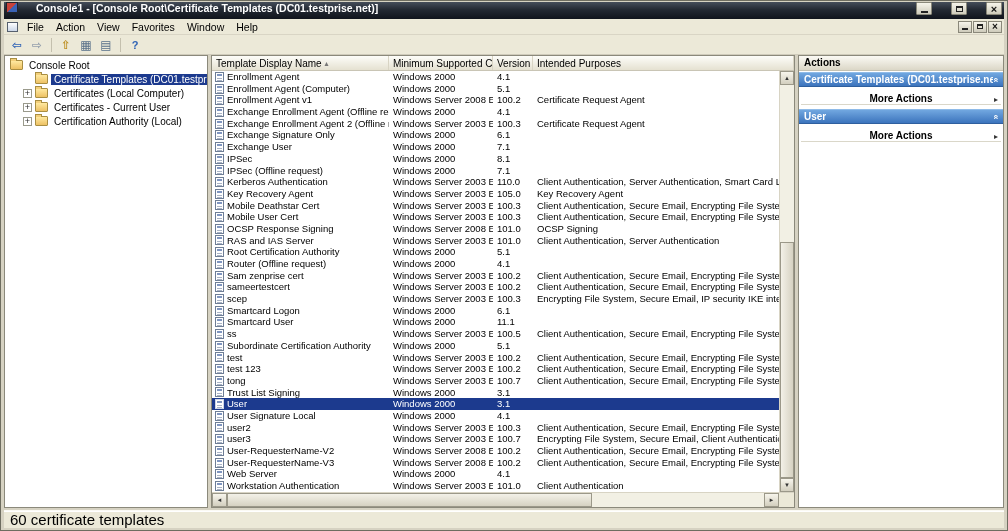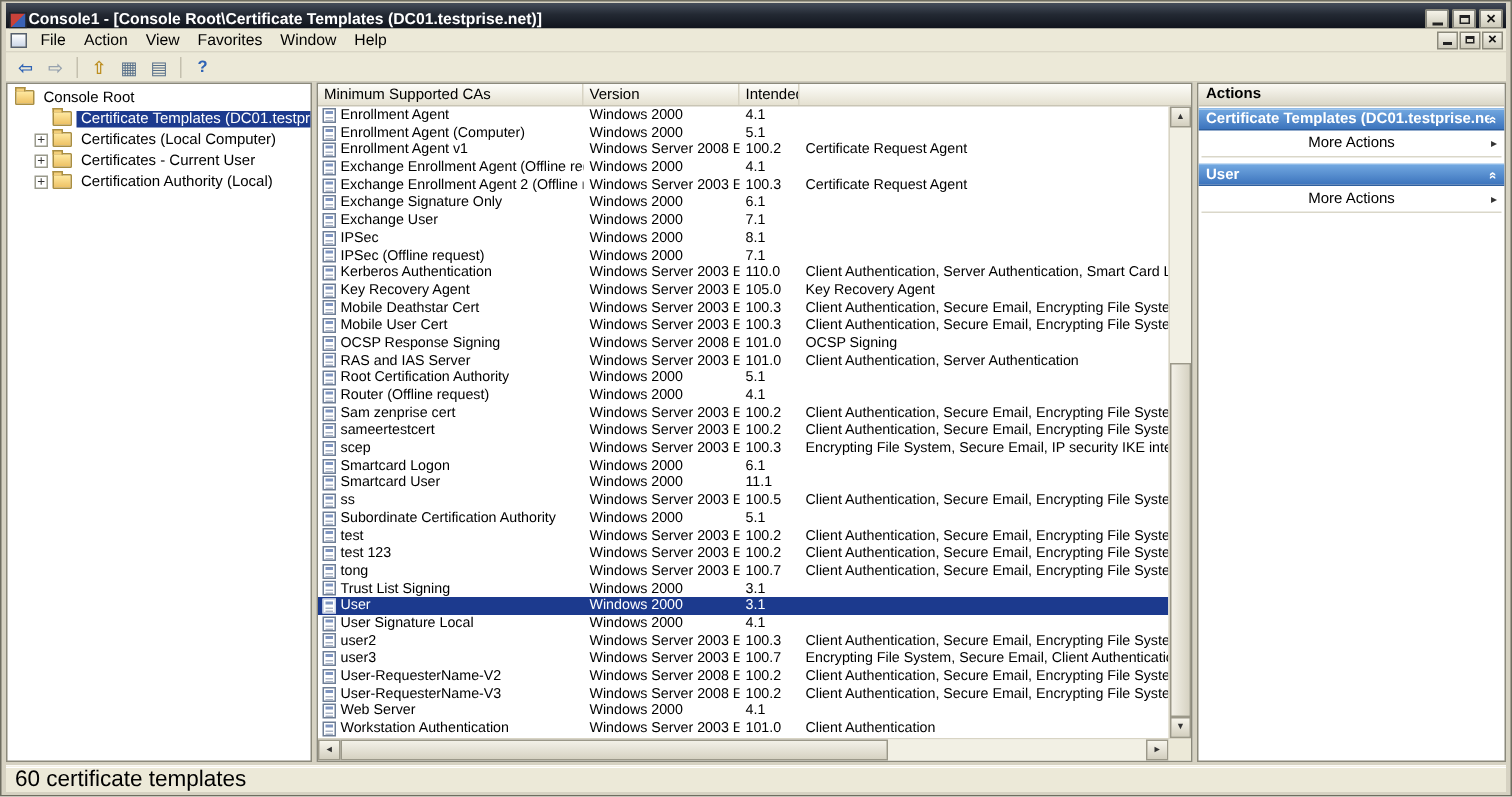--- a/index.html
+++ b/index.html
@@ -11,21 +11,21 @@
   }
   .window {
     width:1008px; height:531px; background:#d6d2c2;
     border:1px solid #6e6d60; padding:1px 3px 2px 3px;
     display:flex; flex-direction:column;
   }
   
   .titlebar {
     flex:0 0 17px; height:17px;
     background:linear-gradient(to bottom,#454d5a 0%,#232933 45%,#10141c 100%);
-    color:#fff; display:flex; align-items:flex-end; gap:1px; padding:0 2px;
+    color:#fff; display:flex; align-items:flex-start; gap:18px; padding:0 2px;
     font-size:10.5px; font-weight:bold;
   }
   .title-icon { flex:0 0 12px; width:12px; height:11px; border:1px solid #20242c;
     background:linear-gradient(135deg,#c8423a 0 50%,#3a62b5 50% 100%); }
   .title-text { flex:1; white-space:nowrap; overflow:hidden; }
   .cap-btn {
     flex:0 0 16px; width:16px; height:13px; margin-left:1px;
     background:linear-gradient(#f6f4ea,#cecbbb); border:1px solid #8a887a; border-radius:1px;
     display:flex; align-items:center; justify-content:center; color:#111;
   }
@@ -116,21 +116,21 @@
     background:linear-gradient(#f3f1e8,#d6d2c2); border:1px solid #9b9889; }
   .corner { flex:0 0 15px; background:#ece9d8; }
   
   .actions-title { flex:0 0 15px; background:linear-gradient(#fbfaf4,#dbd7c7);
     border-bottom:1px solid #c6c2b2; font-weight:bold; padding:1px 5px 0; }
   .act-header { height:15px; margin-top:1px; background:linear-gradient(#71a7e0,#3c74bd);
     border-top:1px solid #8fbbe8; border-bottom:1px solid #2e5f9e;
     color:#fff; font-weight:bold; display:flex; align-items:center; padding:0 5px; }
   .act-header-label { flex:1; white-space:nowrap; overflow:hidden; }
   .act-chevron { transform:rotate(90deg); font-size:9px; font-weight:bold; }
-  .act-item { height:17px; display:flex; align-items:center; justify-content:center; position:relative; }
+  .act-item { height:17px; display:flex; align-items:flex-end; justify-content:center; position:relative;font-weight:bold; }
   .act-arrow { position:absolute; right:5px; font-size:8px; color:#333; }
   .act-divider { height:1px; background:#dad7c9; margin:0 2px 4px; }
   
   .statusbar { flex:0 0 18px; margin-top:2px; background:#ece9d8;
     border-top:1px solid #fbfaf4; box-shadow:inset 0 1px 0 #fff;
     display:flex; align-items:center; padding-left:6px; font-size:15px; }
 </style>
 </head>
 <body>
 
@@ -226,20 +226,24 @@
             <span class="tree-label">Certification Authority (Local)</span>
           </div>
         </div>
     </div>
 
     <div class="splitter"></div>
 
     <div class="list-pane">
       <div class="list-header">
           <div class="hcell">
+            <span>Template Display Name</span>
+            <span class="sort-icon">▴</span>
+          </div>
+          <div class="hcell">
             <span>Minimum Supported CAs</span>
           </div>
           <div class="hcell">
             <span>Version</span>
           </div>
           <div class="hcell">
             <span>Intended Purposes</span>
           </div>
         </div>
       <div class="list-body">

